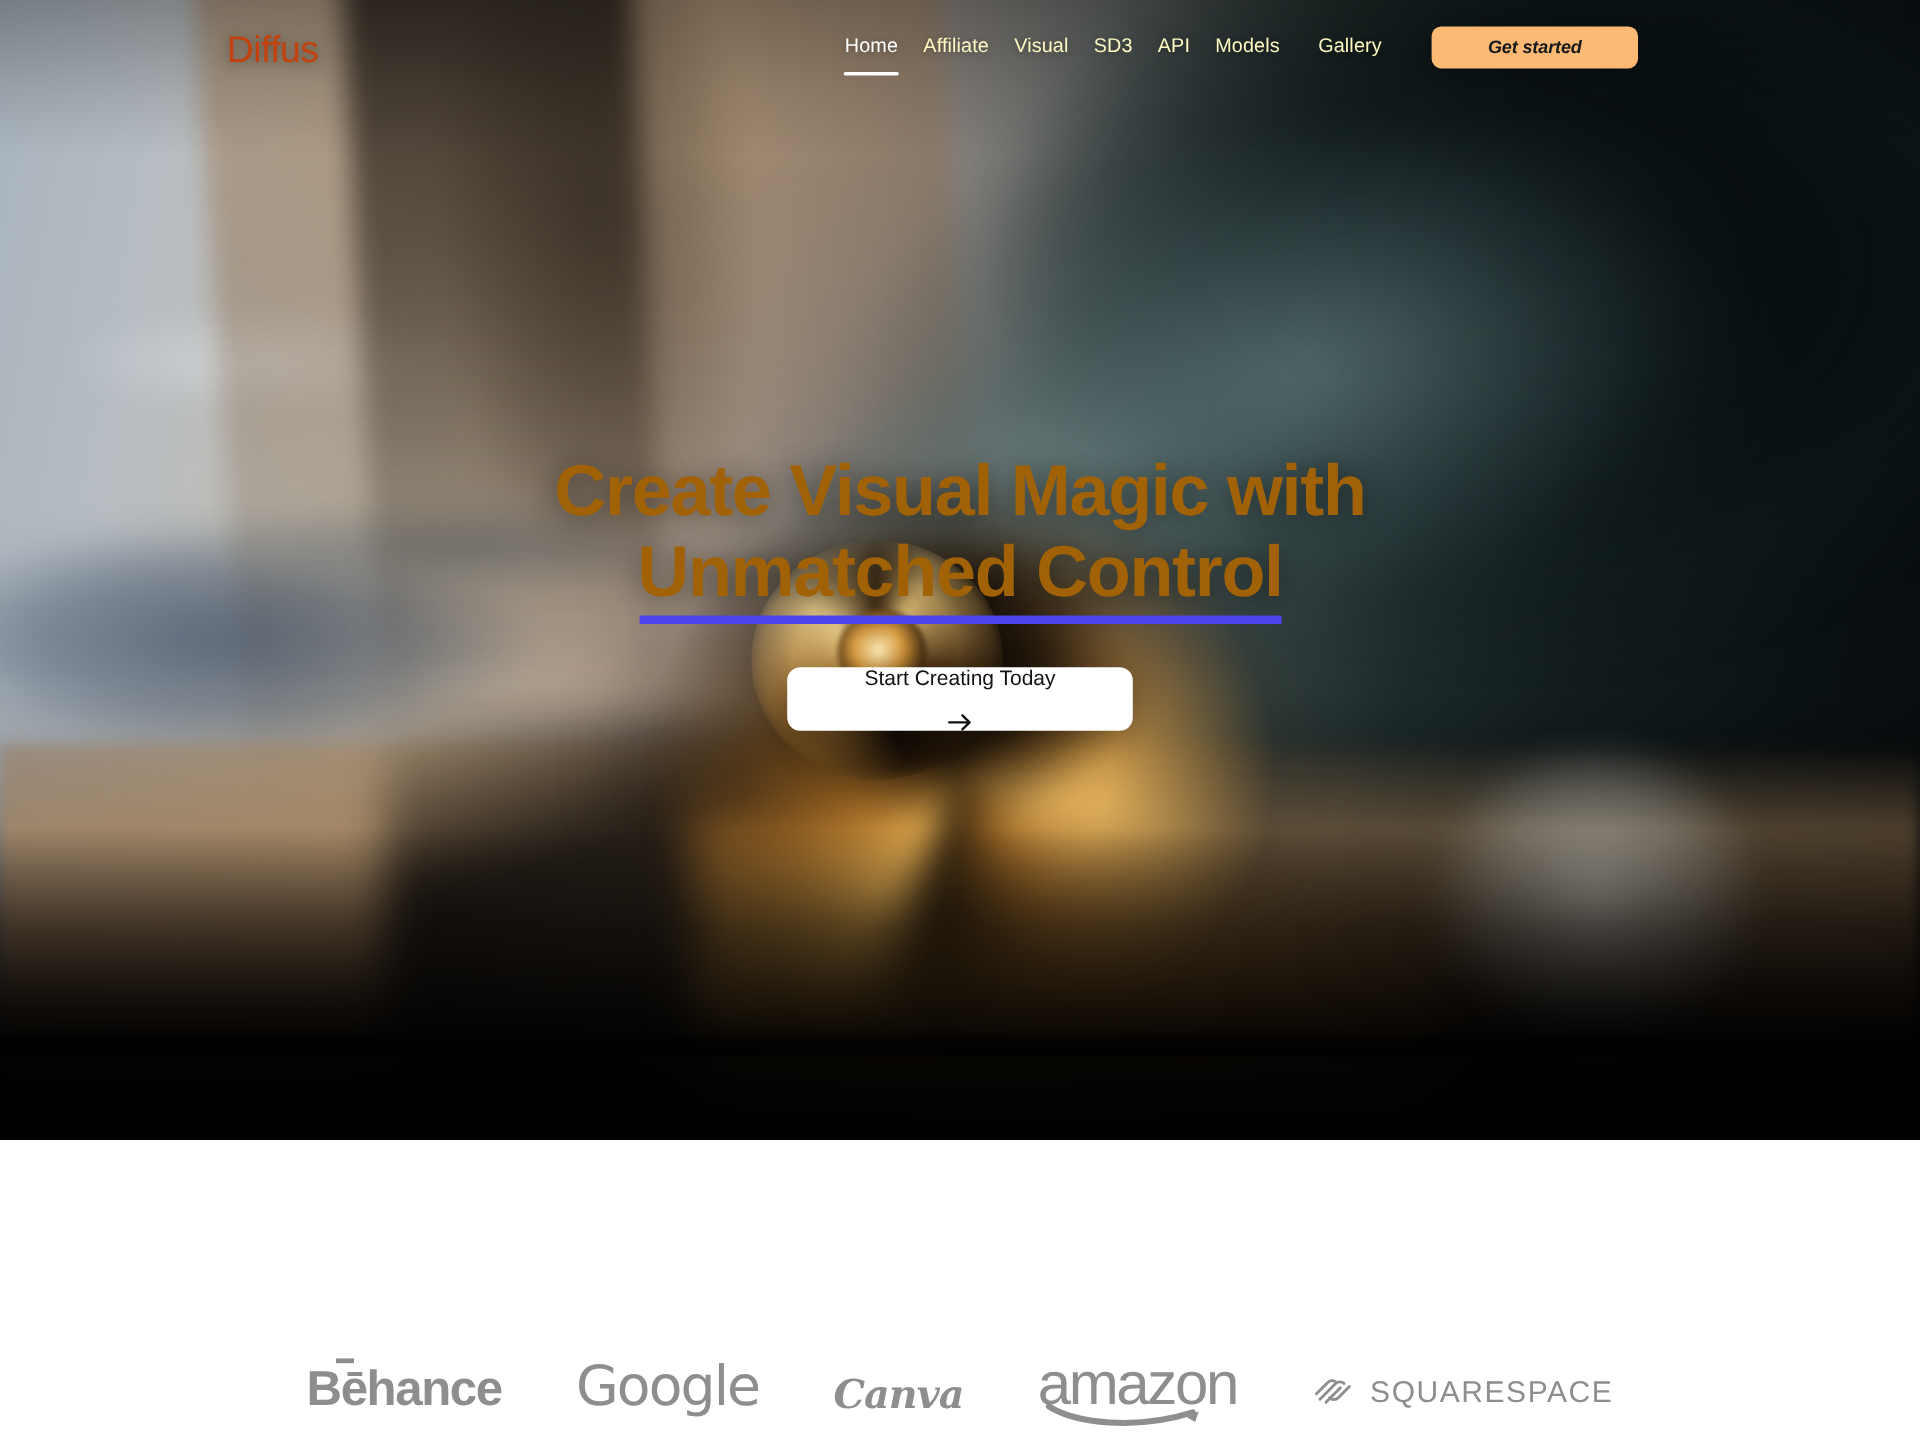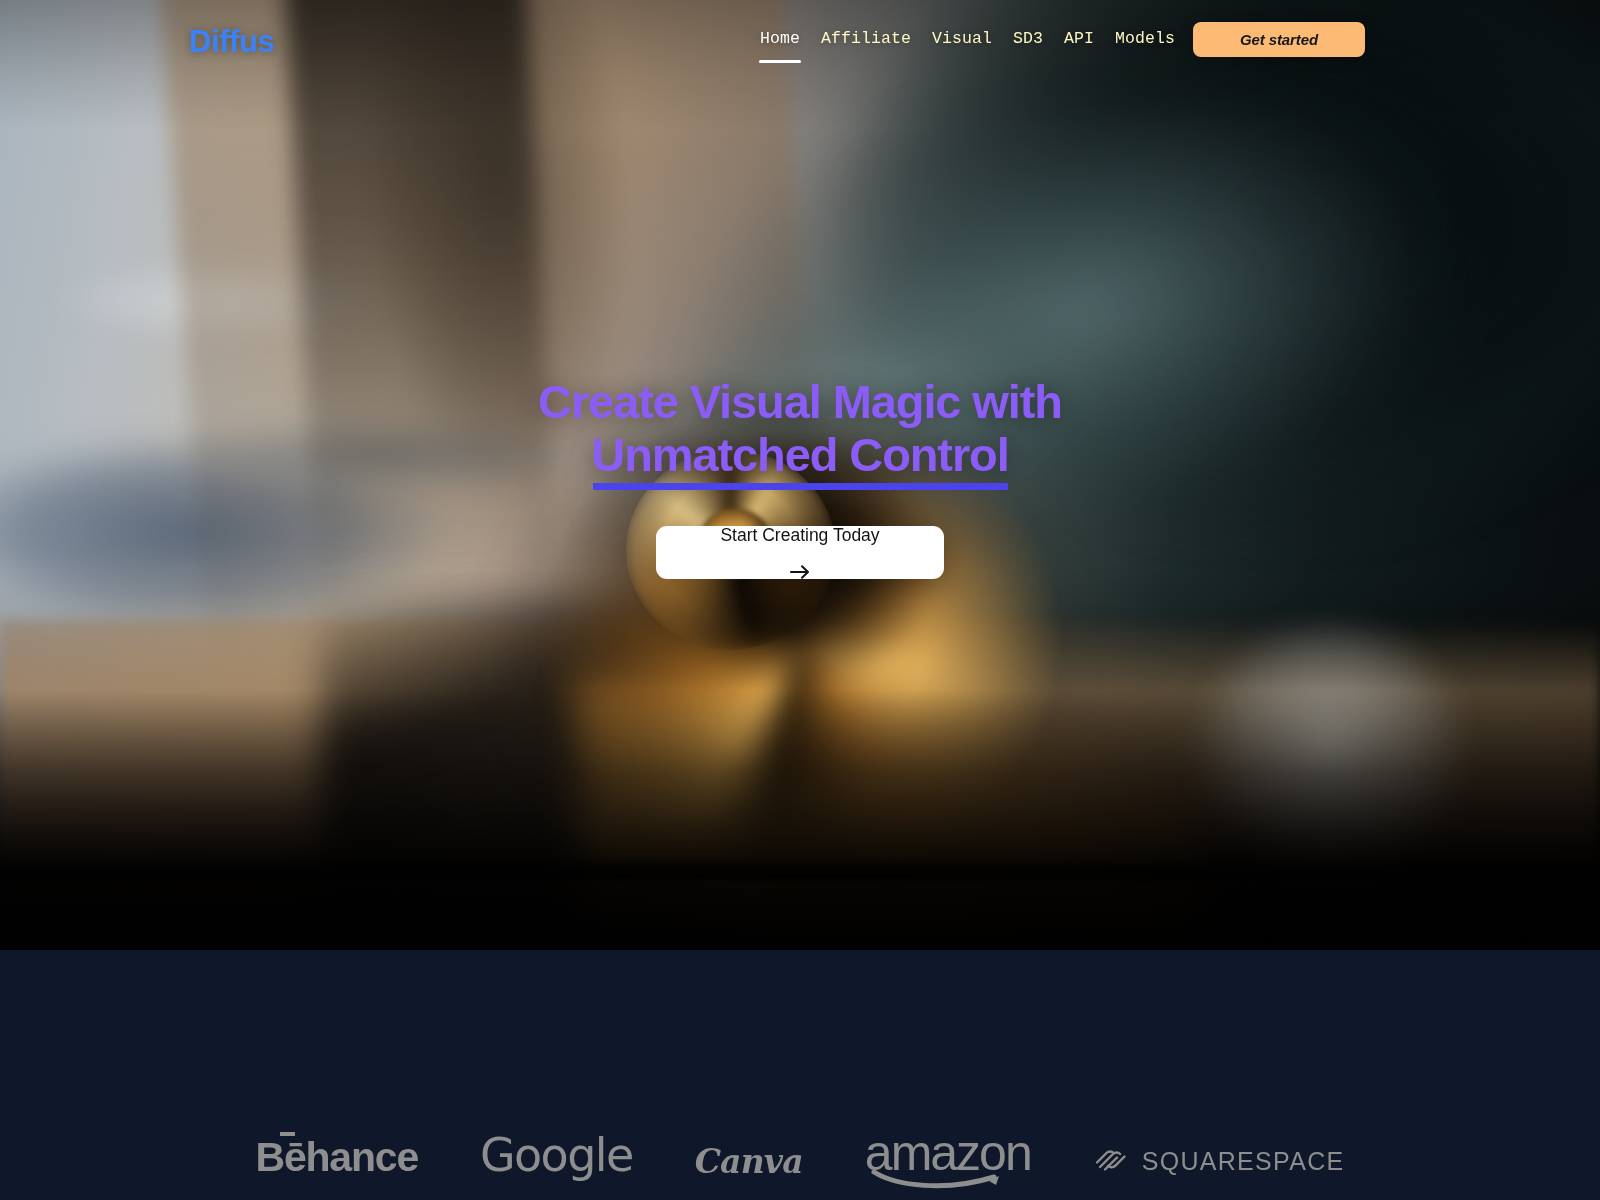--- a/index.html
+++ b/index.html
@@ -152,26 +152,26 @@
     background:linear-gradient(180deg, rgba(0,0,0,.30) 0%, rgba(0,0,0,.10) 60%, rgba(0,0,0,0) 100%);
   }
 
   
   .nav {
     position:absolute; left:0; right:0; top:0; height:80px; z-index:30;
     display:flex; align-items:center;
   }
   .logo {
     position:absolute; left:189px; top:24px;
-    font-size:31px; font-weight:bold; color:#3b82f6; letter-spacing:-.4px;
+    font-size:31px; font-weight:normal; color:#c2410c; letter-spacing:-.4px;
     text-shadow:0 1px 10px rgba(0,0,0,.35);
   }
   .nav-links {
-    position:absolute; left:760px; top:29px;
-    display:flex; align-items:flex-start; gap:0;font-family:Liberation Mono, monospace;
+    position:absolute; left:704px; top:29px;
+    display:flex; align-items:flex-start; gap:0;
   }
   .nav-link {
     position:relative; color:#fef9c3; font-size:16.5px; letter-spacing:.1px;
     padding:0 0 0 0; margin-right:21px; cursor:pointer; white-space:nowrap;
     text-shadow:0 1px 6px rgba(0,0,0,.3);
   }
   .nav-link.active { color:#ffffff; font-weight:500; }
   .nav-link.active::after {
     content:""; position:absolute; left:-1px; right:-1px; bottom:-15px;
     height:3px; background:#ffffff; border-radius:2px;
@@ -183,21 +183,21 @@
     color:#15181b; font-size:15px; font-weight:bold; letter-spacing:-.1px;
     cursor:pointer; display:flex; align-items:center; justify-content:center;
     font-family:"Liberation Sans", sans-serif;
     box-shadow:0 2px 14px rgba(0,0,0,.22);
     font-style:italic;
   }
 
   
   .hero { position:absolute; left:0; right:0; top:0; z-index:20; text-align:center; }
   .headline {
-    margin-top:375px; color:#8b5cf6; font-size:47px; font-weight:bold;
+    margin-top:375px; color:#a16207; font-size:60px; font-weight:bold;
     line-height:1.13; letter-spacing:-1.1px;
     text-shadow:0 2px 22px rgba(0,0,0,.42);
   }
   .headline .line2 { display:inline-block; position:relative; }
   .underline-bar {
     position:absolute; left:2px; right:1px; bottom:-9px; height:7px;
     background:#4b44ec; border-radius:1px;
   }
   .subhead {
     margin-top:32px; color:#f2f3f3; font-size:18.5px; letter-spacing:.05px;
@@ -210,21 +210,21 @@
     color:#111315; font-size:17.5px; font-weight:500; cursor:pointer;
     font-family:"Liberation Sans", sans-serif;
     box-shadow:0 6px 26px rgba(0,0,0,.28);
     flex-direction:column;
   }
   .cta-hero svg { display:block; }
 
   
   .logo-strip {
     position:absolute; left:0; right:0; bottom:0; height:250px; z-index:25;
-    background:#0f172a;
+    background:#ffffff;
     display:flex; align-items:flex-end; justify-content:center; gap:62px;
     padding-bottom:22px;
   }
   .brand { color:#8e8e8e; display:flex; align-items:flex-end; user-select:none; }
   .brand-behance { font-size:41px; font-weight:bold; letter-spacing:-1.2px; position:relative; line-height:1; }
   .brand-behance .macron {
     position:absolute; left:25px; top:-5px; width:15px; height:3.5px; background:#8e8e8e;
   }
   .brand-google { font-family:"DejaVu Sans", sans-serif; font-size:46px; letter-spacing:-1.6px; line-height:1; font-weight:400; }
   .brand-canva { font-family:"DejaVu Serif", serif; font-style:italic; font-size:33px; font-weight:bold; letter-spacing:-.8px; line-height:1; }

